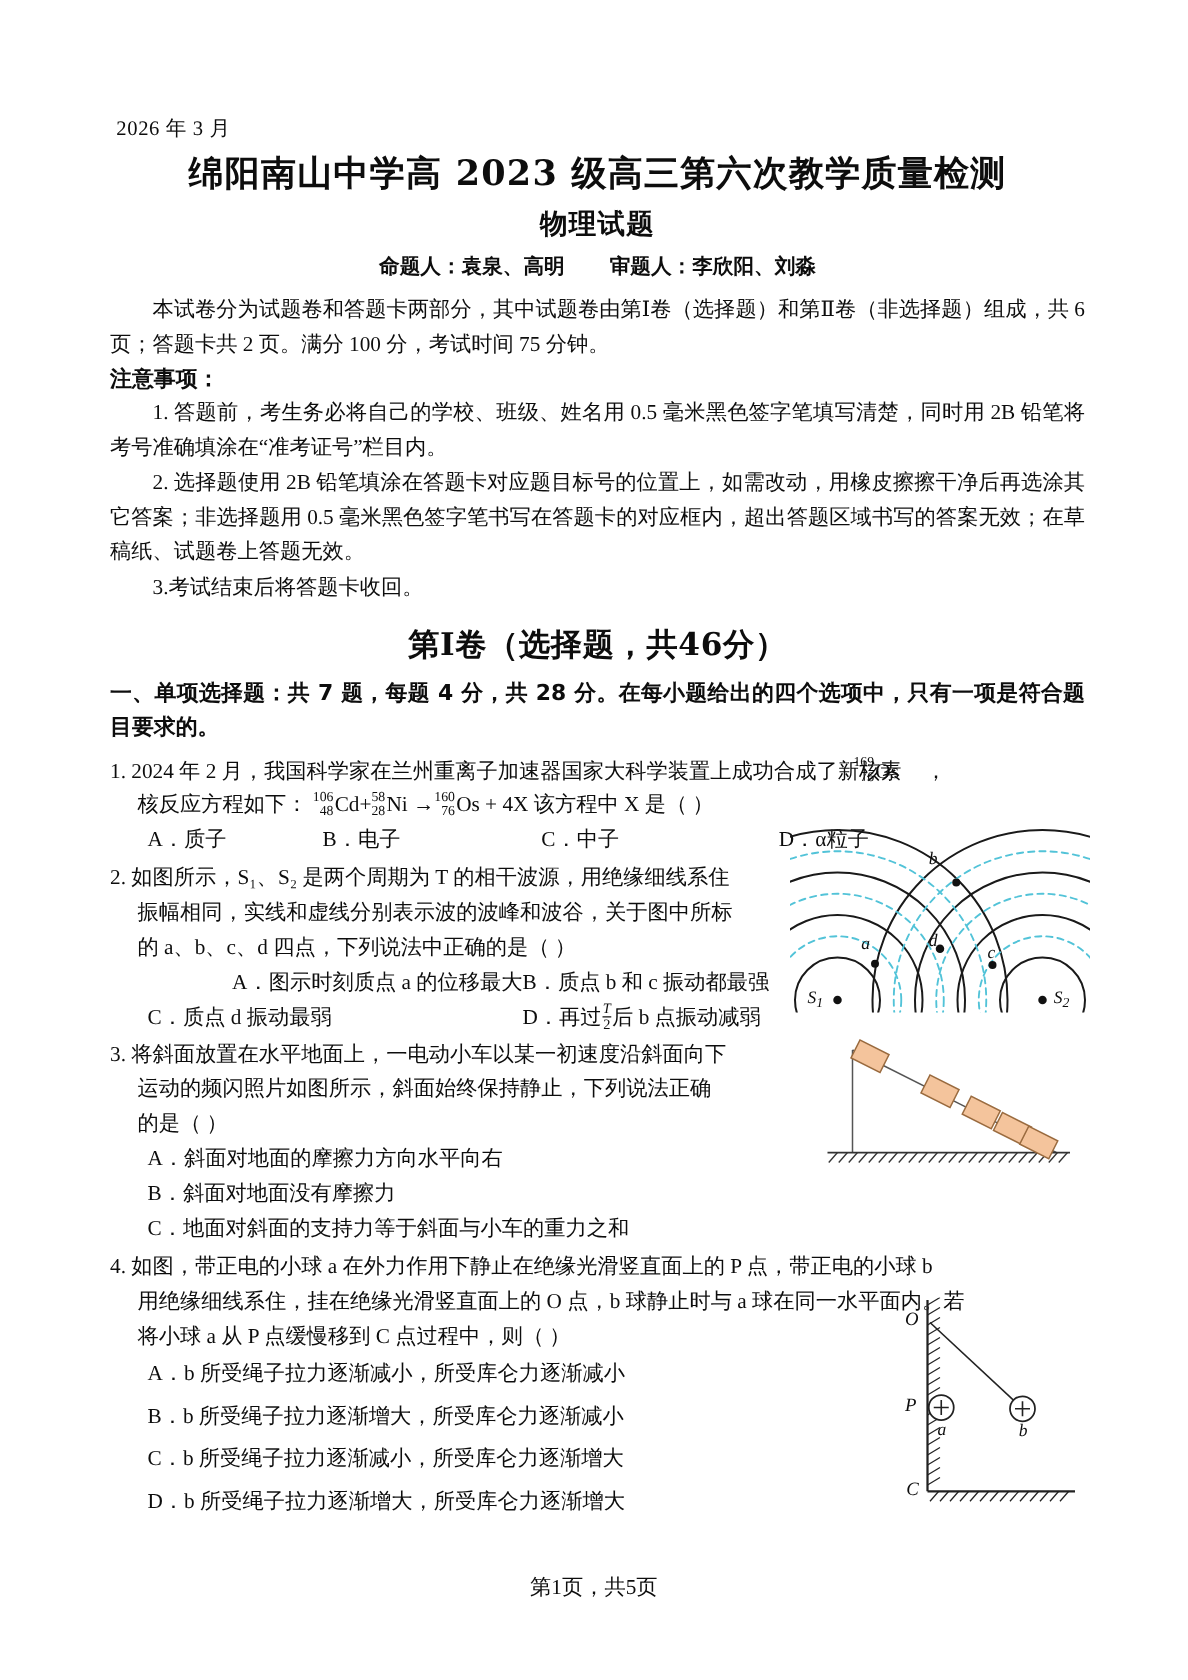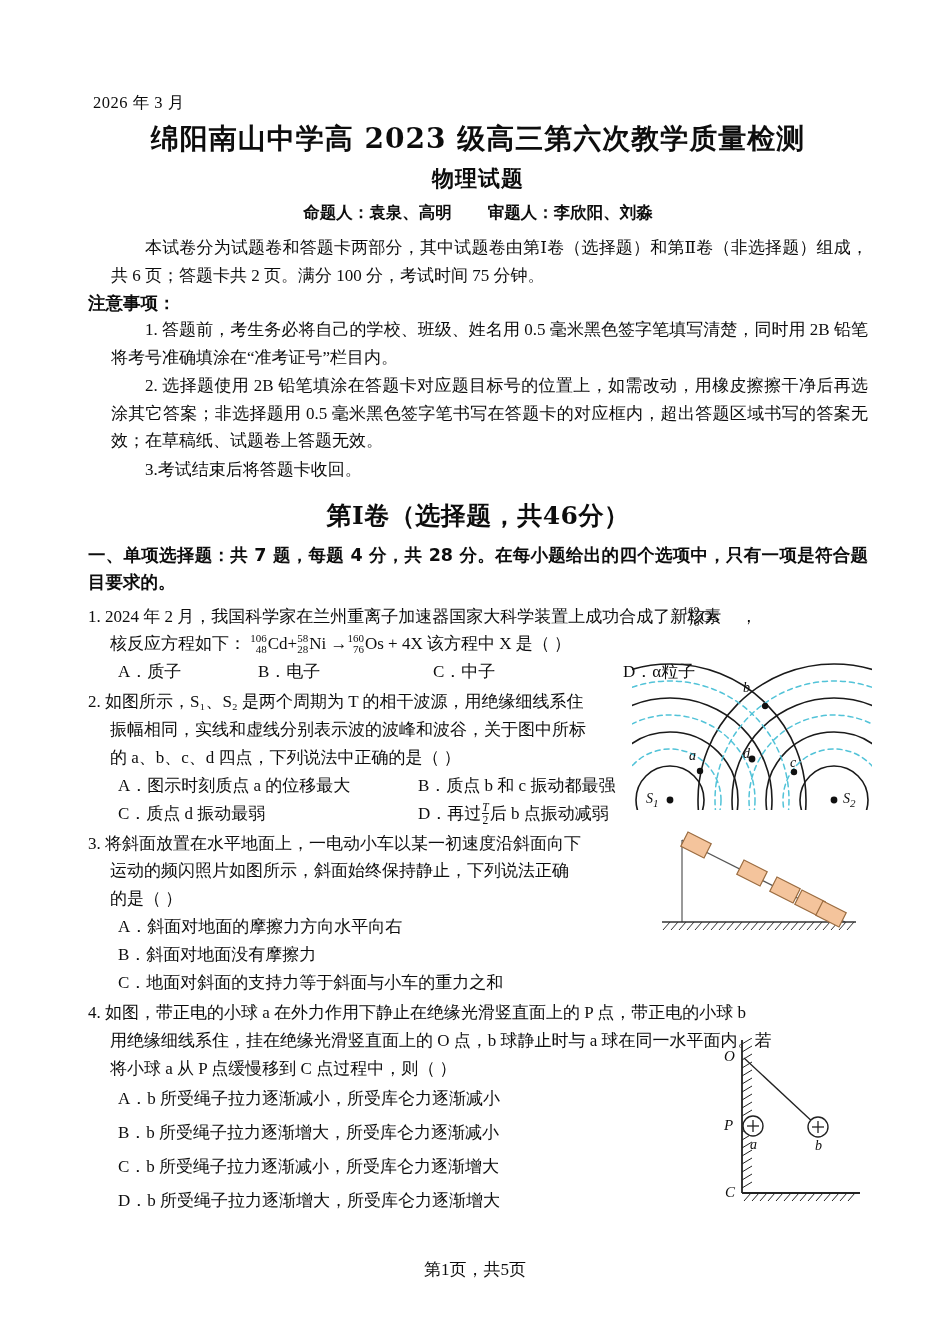--- a/index.html
+++ b/index.html
@@ -31,21 +31,21 @@
     text-align: center; font-size: 16.5px; font-weight: bold;
     font-family: Liberation Mono, monospace;
     margin: 0 0 10px 0;
   }
   .authors .gap { display: inline-block; width: 36px; }
 
   p.para {
     font-size: 17px; line-height: 1.62; margin: 0 0 1px 0;
     text-align: justify; text-justify: inter-ideograph;
   }
-  p.indent { text-indent: 2em; margin-left: 23px; }
+  p.indent { text-indent: 2em; }
   .notice-h {
     font-size: 17.5px; font-weight: bold; margin: 2px 0 1px 0;
     font-family: "DejaVu Sans", "Liberation Sans", sans-serif;
   }
 
   .vol-title {
     text-align: center; font-weight: bold; font-size: 25px;
     font-family: "DejaVu Serif", "Liberation Serif", serif;
     margin: 16px 0 10px 0; letter-spacing: .5px;
   }
@@ -142,21 +142,21 @@
 
     <div class="q" style="margin-top:2px;">
       <div class="q-body" style="width:555px;">
         <div class="q-line q-hang">
           <span>2.</span>
           <span>如图所示，S₁、S₂ 是两个周期为 T 的相干波源，用绝缘细线系住</span>
         </div>
         <div class="q-line" style="padding-left:22px;">振幅相同，实线和虚线分别表示波的波峰和波谷，关于图中所标</div>
         <div class="q-line" style="padding-left:22px;">的 a、b、c、d 四点，下列说法中正确的是（      ）</div>
         <div class="opt-row" style="padding-left:30px;">
-          <span class="opt" style="width:300px;">A．图示时刻质点 a 的位移最大</span>
+          <span class="opt" style="width:300px;text-align:right;">A．图示时刻质点 a 的位移最大</span>
           <span class="opt">B．质点 b 和 c 振动都最强</span>
         </div>
         <div class="opt-row" style="padding-left:30px;">
           <span class="opt" style="width:300px;">C．质点 d 振动最弱</span>
           <span class="opt"><span>D．再过</span><span class="frac">
                 <span class="num ital">T</span>
                 <span class="den">2</span>
               </span><span>后 b 点振动减弱</span></span>
         </div>
       </div>

